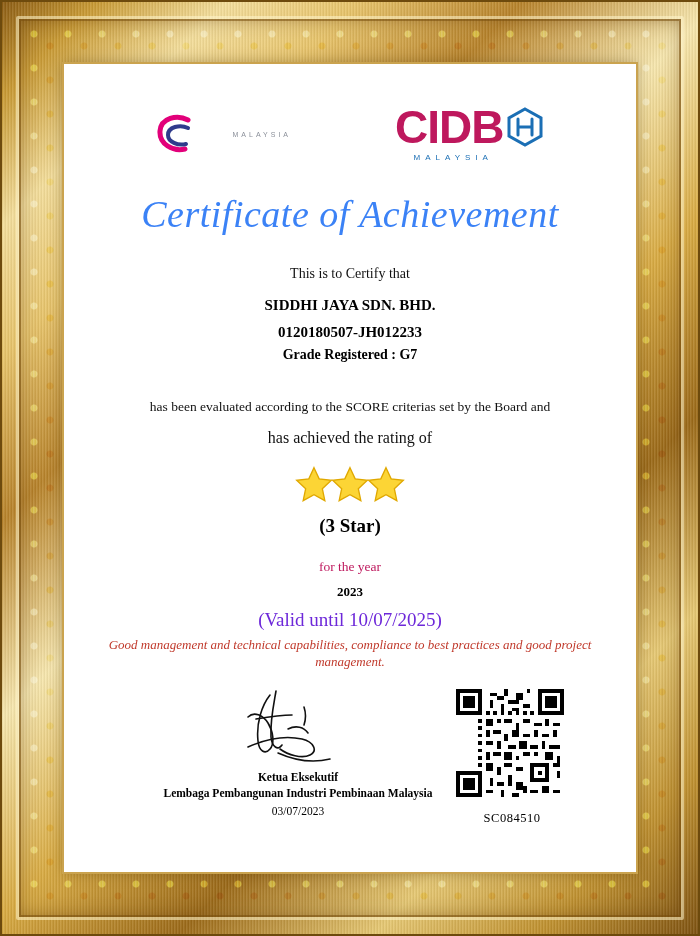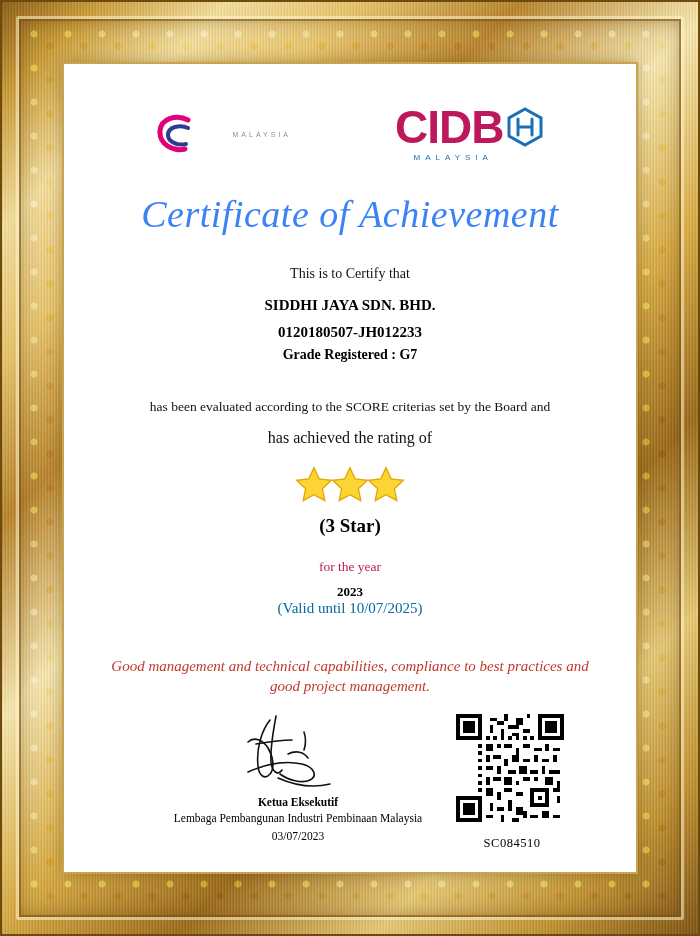--- a/index.html
+++ b/index.html
@@ -237,29 +237,30 @@
     margin-top: 22px;
     color: #be185d;
   }
   .year {
     font-size: 13px;
     font-weight: bold;
     margin-top: 9px;
     color: #000;
   }
   .valid-until {
-    font-size: 15px;
-    color: #0369a1;
+    font-size: 19px;
+    margin-top: 9px;
+    color: #6d28d9;
   }
 
   .remark {
-    font-size: 15px;
+    font-size: 13px;
     font-style: italic;
     color: #c0392b;
-    margin-top: 40px;
+    margin-top: 6px;
     padding: 0 10px;
     line-height: 1.3;
   }
 
   
   .sign-area {
     margin-top: 18px;
     position: relative;
     height: 170px;
   }
@@ -277,21 +278,21 @@
     width: 320px;
     text-align: center;
   }
   .sign-title {
     font-size: 11.5px;
     font-weight: bold;
     color: #000;
   }
   .sign-org {
     font-size: 11.5px;
-    font-weight: normal;
+    font-weight: bold;
     color: #000;
     margin-top: 4px;
   }
   .sign-date {
     font-size: 11.5px;
     color: #000;
     margin-top: 6px;
   }
 
   

